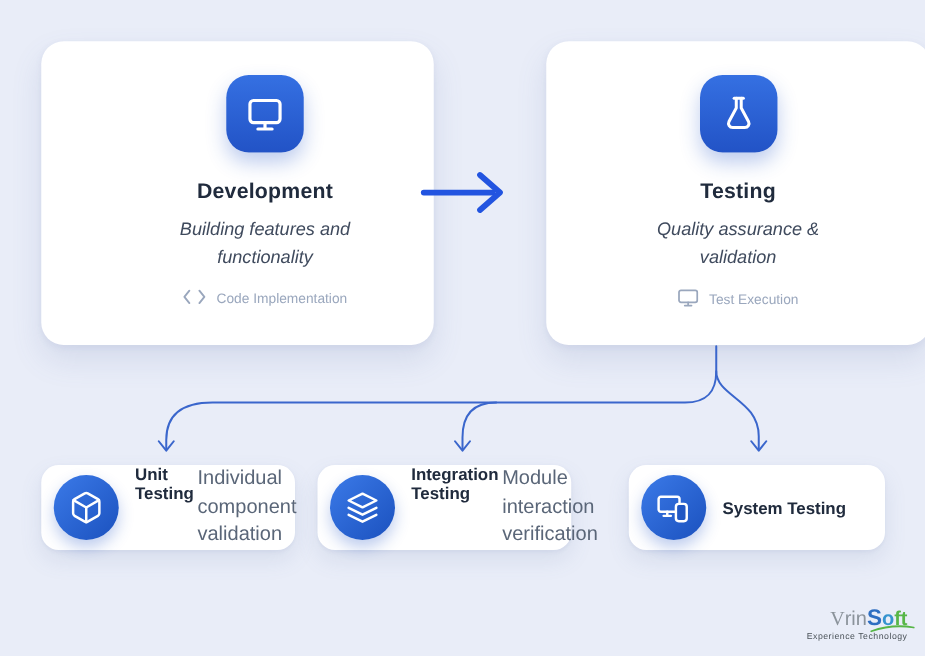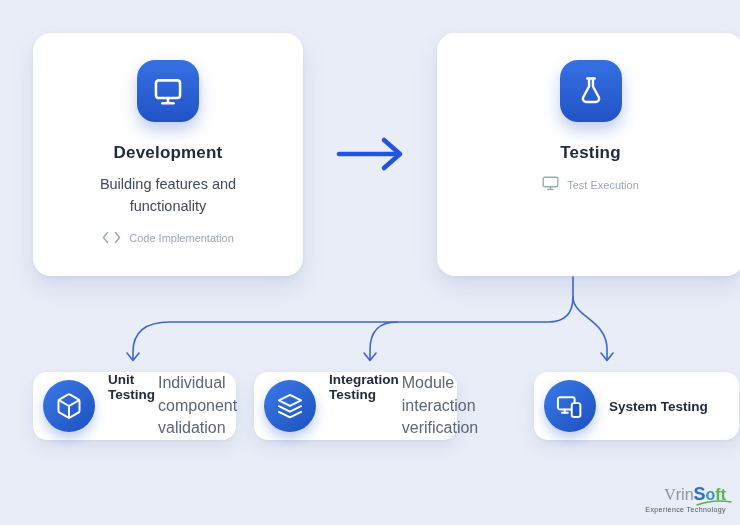--- a/index.html
+++ b/index.html
@@ -7,46 +7,46 @@
     position:relative; width:740px; height:525px;
     background:#e9edf8; overflow:hidden;
     font-family:"Liberation Sans", sans-serif;
   }
 
   
   .card {
     position:absolute; background:#ffffff; border-radius:18px;
     box-shadow:0 12px 24px rgba(96,116,166,.15), 0 2px 5px rgba(96,116,166,.08);
   }
-  .card.dev  { left:33px;  top:33px; width:270px; height:243px; }
+  .card.dev  { left:33px;  top:33px; width:270px; height:243px;padding-left:44px; }
   .card.test { left:437px; top:33px; width:307px; height:243px; }
   .card-inner { height:100%; display:flex; flex-direction:column; align-items:center; text-align:center; }
   .big-icon {
     width:62px; height:62px; border-radius:18px; margin-top:27px;
     background:linear-gradient(180deg,#3570e2,#2253c6);
     display:flex; align-items:center; justify-content:center;
     box-shadow:0 8px 16px rgba(37,85,200,.30);
   }
   .node-title { margin-top:21px; font-size:17px; font-weight:bold; color:#202b3d; letter-spacing:.2px; }
-  .node-sub   { margin-top:11px; font-size:14.5px; color:#3f4a5d; line-height:1.5; max-width:176px; }
+  .node-sub   { margin-top:11px; font-size:14.5px; color:#3f4a5d; line-height:1.5; max-width:176px;font-style:italic; }
   .node-footer{ margin-top:13px; display:flex; align-items:center; gap:8px; color:#9aa7bd; font-size:11px; }
 
   
   .flow-arrow { position:absolute; left:336px; top:136px; }
   .connector  { position:absolute; left:0; top:0; pointer-events:none; }
 
   
   .sub-card {
     position:absolute; top:372px; height:68px; background:#ffffff; border-radius:14px;
     box-shadow:0 8px 18px rgba(96,116,166,.13), 0 1px 3px rgba(96,116,166,.07);
     display:flex; align-items:center;
   }
   .sub-card.c1 { left:33px;  width:203px; }
   .sub-card.c2 { left:254px; width:203px; }
-  .sub-card.c3 { left:534px; width:205px; }
+  .sub-card.c3 { left:503px; width:205px; }
   .circle-icon {
     width:52px; height:52px; border-radius:50%; margin-left:10px; flex:0 0 auto;
     background:linear-gradient(135deg,#3b7ae8,#1b51be);
     display:flex; align-items:center; justify-content:center;
     box-shadow:0 6px 12px rgba(37,85,200,.30);
   }
   .sub-text  { margin-left:13px; display:flex; flex-direction:row; gap:3px; }
   .sub-title { font-size:13.5px; font-weight:bold; color:#202b3d; }
   .sub-desc  { font-size:16px; color:#5a6678; line-height:1.4; max-width:142px; }
 
@@ -96,20 +96,21 @@
 
   <div class="card test">
     <div class="card-inner">
       <div class="big-icon">
         <svg width="34" height="34" viewBox="0 0 24 24" fill="none" stroke="#ffffff" stroke-width="1.7" stroke-linecap="round" stroke-linejoin="round">
           <path d="M9.4 3.2 h5.2"></path>
           <path d="M10.6 3.2 v5.6 L6.5 16.4 c-.8 1.6 .3 3.4 2.1 3.4 h6.8 c1.8 0 2.9 -1.8 2.1 -3.4 L13.4 8.8 V3.2"></path>
         </svg>
       </div>
       <div class="node-title">Testing</div>
+      <div class="node-sub">Quality assurance &amp; validation</div>
       <div class="node-footer">
         <span>
           <svg width="17" height="15" viewBox="0 0 17 15" fill="none" stroke="#9aa7bd" stroke-width="1.4" stroke-linecap="round" stroke-linejoin="round">
             <rect x="1.2" y="1.2" width="14.6" height="9.6" rx="1.6"></rect>
             <path d="M8.5 10.8 v2"></path>
               <path d="M5.8 13.4 h5.4"></path>
           </svg>
         </span>
         <span>Test Execution</span>
       </div>

